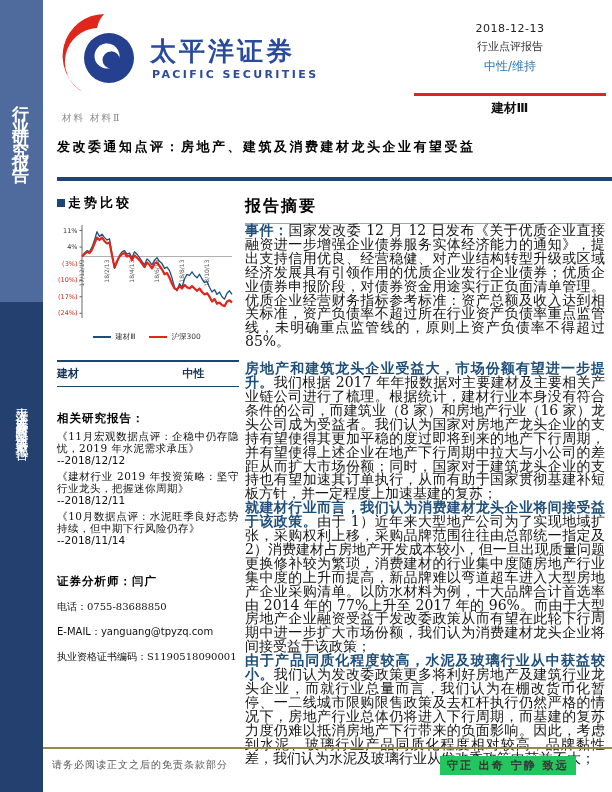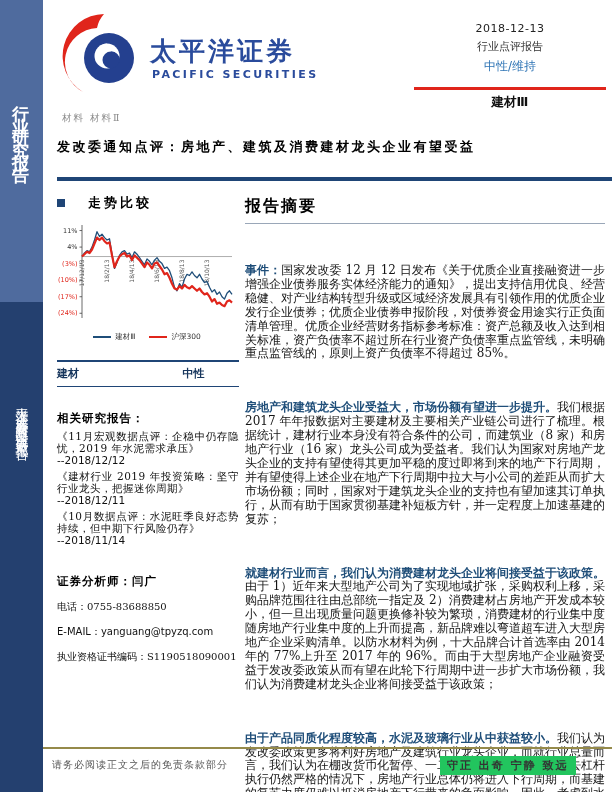--- a/index.html
+++ b/index.html
@@ -21,35 +21,35 @@
   
   .logo { position:absolute; left:57px; top:12px; }
   .logo-cn { position:absolute; left:150px; top:34px; font-family:"DejaVu Sans", sans-serif;
              font-size:26px; font-weight:700; color:#2a4b9c; letter-spacing:3px; white-space:nowrap; }
   .logo-en { position:absolute; left:152px; top:68px; font-family:"DejaVu Sans", sans-serif;
              font-size:11px; font-weight:600; color:#2a4b9c; letter-spacing:2.4px; white-space:nowrap; }
   .head-info { position:absolute; right:6px; top:22px; width:192px; text-align:center;
                font-family:"DejaVu Sans", sans-serif; }
   .head-date { font-size:11px; color:#222; letter-spacing:0.5px; }
   .head-type { font-size:11px; color:#333; margin-top:4px; }
-  .head-rating { font-size:12px; color:#2e74b5; margin-top:4px; padding-bottom:12px;
+  .head-rating { font-size:12px; color:#2e74b5; margin-top:4px; padding-bottom:18px;
                  border-bottom:3px solid #e0251b; }
   .head-industry { font-size:12.5px; color:#111; font-weight:700; margin-top:4px; }
 
   .breadcrumb { position:absolute; left:62px; top:112px; font-size:9.5px; color:#8a8a8a;
                 letter-spacing:2px; }
   .report-title { position:absolute; left:57px; top:138px; width:550px; font-size:13px;
                   font-weight:700; letter-spacing:2.5px; color:#000; }
   .title-divider { position:absolute; left:57px; top:177px; width:555px; height:4px; background:#1f4576; }
 
   
   .left-col  { position:absolute; left:57px;  top:194px; width:182px; }
   .right-col { position:absolute; left:245px; top:196px; width:360px; }
 
-  .sec-header { display:flex; align-items:center; gap:23px; margin-bottom:8px; }
+  .sec-header { display:flex; align-items:center; gap:3px; margin-bottom:8px; }
   .sec-bullet { width:8px; height:8px; background:#1f4576; flex:0 0 auto; }
   .sec-title  { font-size:13px; font-weight:700; letter-spacing:3px; color:#000; }
 
   .chart-wrap { margin-left:-2px; }
   #chart-legend { display:flex; justify-content:center; gap:14px; margin-top:2px;
                   font-family:"DejaVu Sans", sans-serif; font-size:7.5px; color:#333; }
   .legend-item { display:flex; align-items:center; gap:4px; }
   .legend-line { display:inline-block; width:18px; height:2px; }
 
   .subrating { margin-top:18px; }
@@ -63,21 +63,21 @@
                  letter-spacing:0.5px; color:#111; }
   .report-date { display:block; font-family:"DejaVu Sans", sans-serif; letter-spacing:0; }
 
   .analyst { margin-top:28px; font-size:11.5px; font-weight:700; color:#000; letter-spacing:1px; }
   .contact-line { margin-top:11px; font-size:10px; color:#111; font-family:"DejaVu Sans", sans-serif; }
   .contact-line.serifed { font-family:"DejaVu Serif", serif; }
 
   
   .summary-heading { font-size:16px; font-weight:700; letter-spacing:2px; color:#000;
                      padding-bottom:6px; border-bottom:1px solid #9aa7b8; margin-bottom:0; }
-  .para { font-size:12px; line-height:13.9px; text-align:justify; color:#141414;margin-top:40px; }
+  .para { font-size:14px; line-height:13.9px; text-align:justify; color:#141414; }
   .para.gap { margin-bottom:13px; }
   .lead { font-weight:700; color:#1f4e79; }
 
   
   .footer-divider { position:absolute; left:43px; top:747px; width:569px; height:2px; background:#958a4a; }
   .footer-left { position:absolute; left:52px; top:758px; font-size:10px; color:#555; letter-spacing:1px; }
   .footer-right { position:absolute; left:440px; top:756px; font-size:11px; color:#333;
                   background:#22c55e; padding:2px 7px; letter-spacing:2px; font-weight:600; }
 </style>
 </head>

